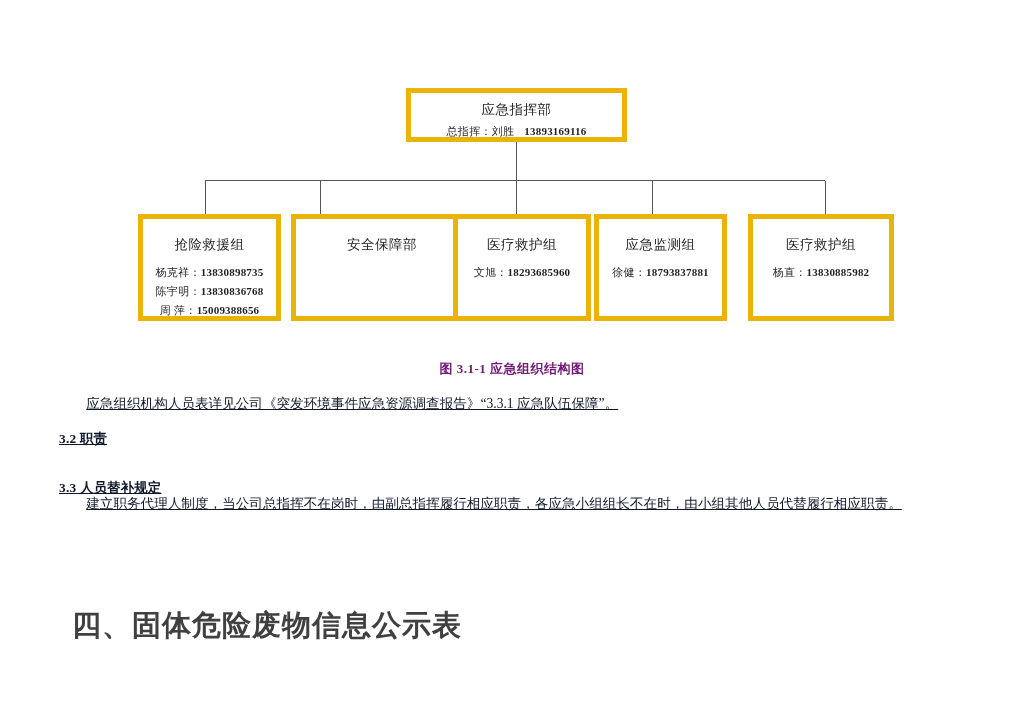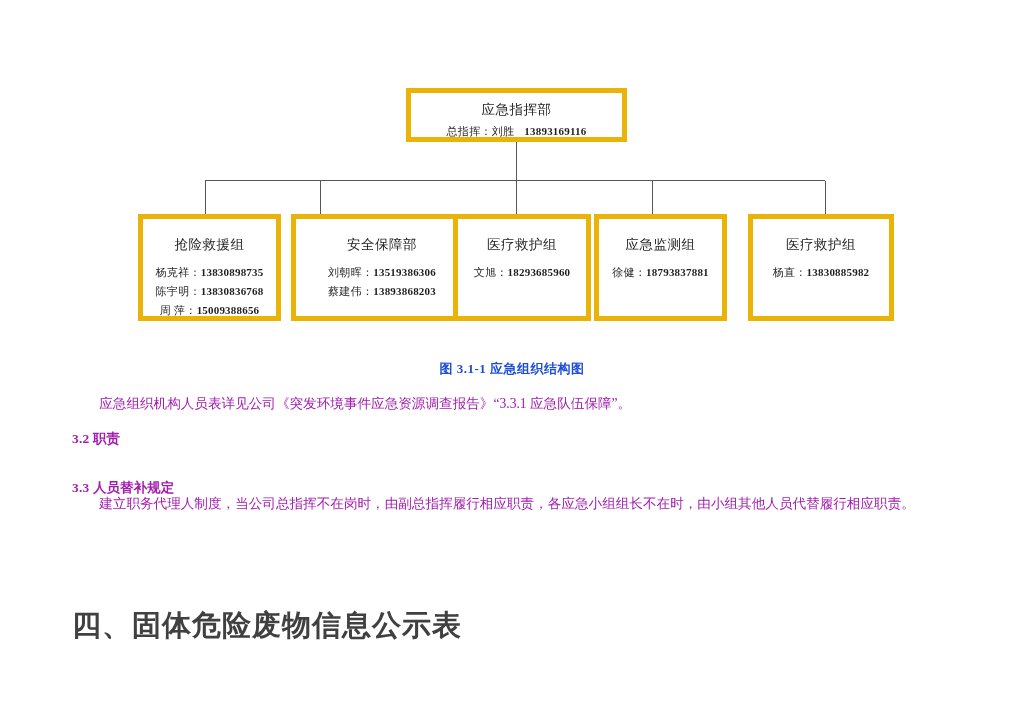--- a/index.html
+++ b/index.html
@@ -106,32 +106,33 @@
   
   .figure-caption {
     position: absolute;
     left: 0;
     top: 360px;
     width: 1024px;
     text-align: center;
     font-size: 13px;
     font-weight: bold;
     letter-spacing: 0.5px;
-    color: #1d4ed8;
+    color: #701a75;
   }
 
   
   .body-block {
     position: absolute;
-    left: 72px;
+    left: 59px;
     width: 890px;
     font-size: 13.6px;
     line-height: 22px;
-    color: #a21caf;
+    color: #0f172a;
     text-align: justify;
+    text-decoration: underline;
   }
   .para { text-indent: 2em; margin: 0; }
   .sec-head {
     font-weight: bold;
     font-size: 13.4px;
     margin: 0;
     letter-spacing: 0.2px;
   }
 
   #blk-intro { top: 393px; }
@@ -184,28 +185,20 @@
           <span class="pname">陈宇明：</span><span class="pphone">13830836768</span>
         </div>
         <div class="node-person">
           <span class="pname">周 萍：</span><span class="pphone">15009388656</span>
         </div>
       </div>
     </div>
 
     <div class="node node-child" id="node-c1">
       <div class="node-title">安全保障部</div>
-      <div class="lines">
-        <div class="node-person">
-          <span class="pname">刘朝晖：</span><span class="pphone">13519386306</span>
-        </div>
-        <div class="node-person">
-          <span class="pname">蔡建伟：</span><span class="pphone">13893868203</span>
-        </div>
-      </div>
     </div>
 
     <div class="node node-child single" id="node-c2">
       <div class="node-title">医疗救护组</div>
       <div class="lines">
         <div class="node-person">
           <span class="pname">文旭：</span><span class="pphone">18293685960</span>
         </div>
       </div>
     </div>

